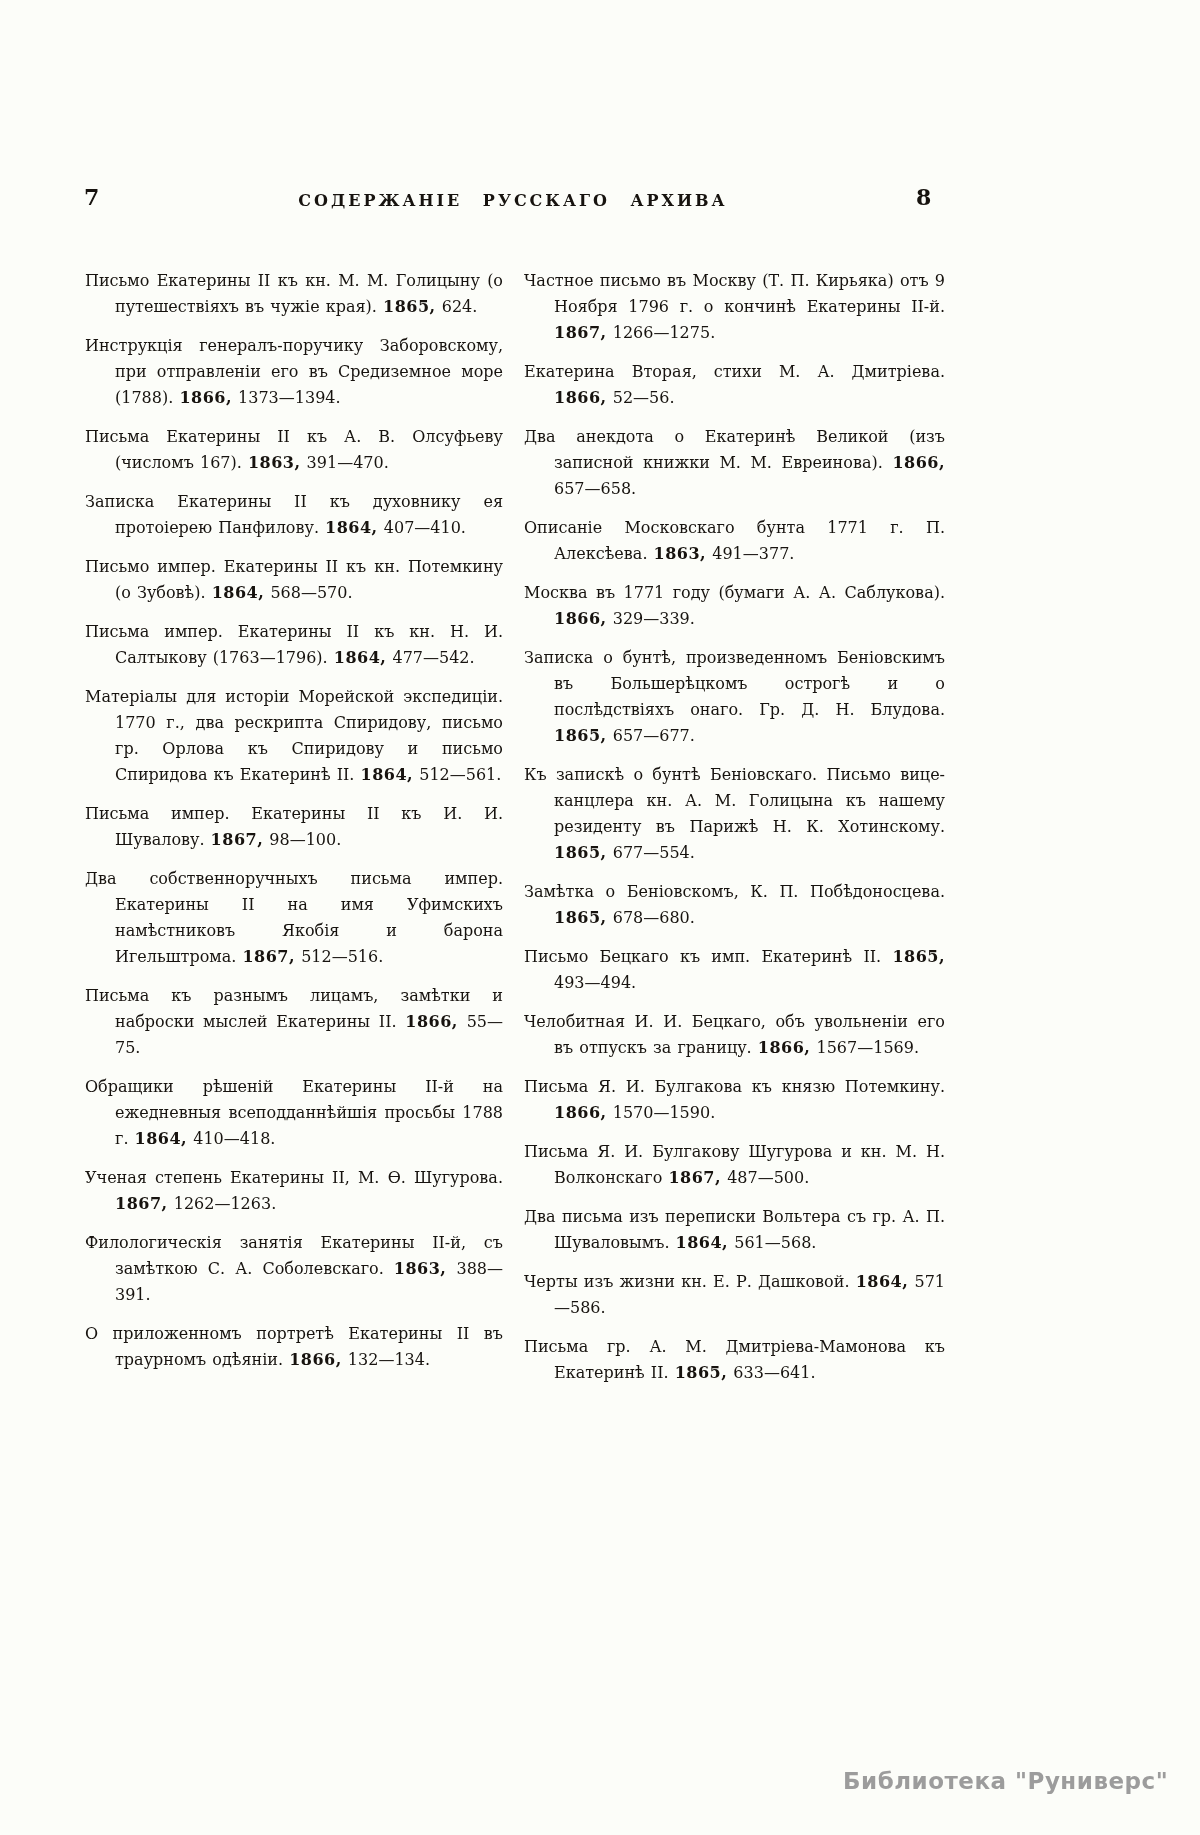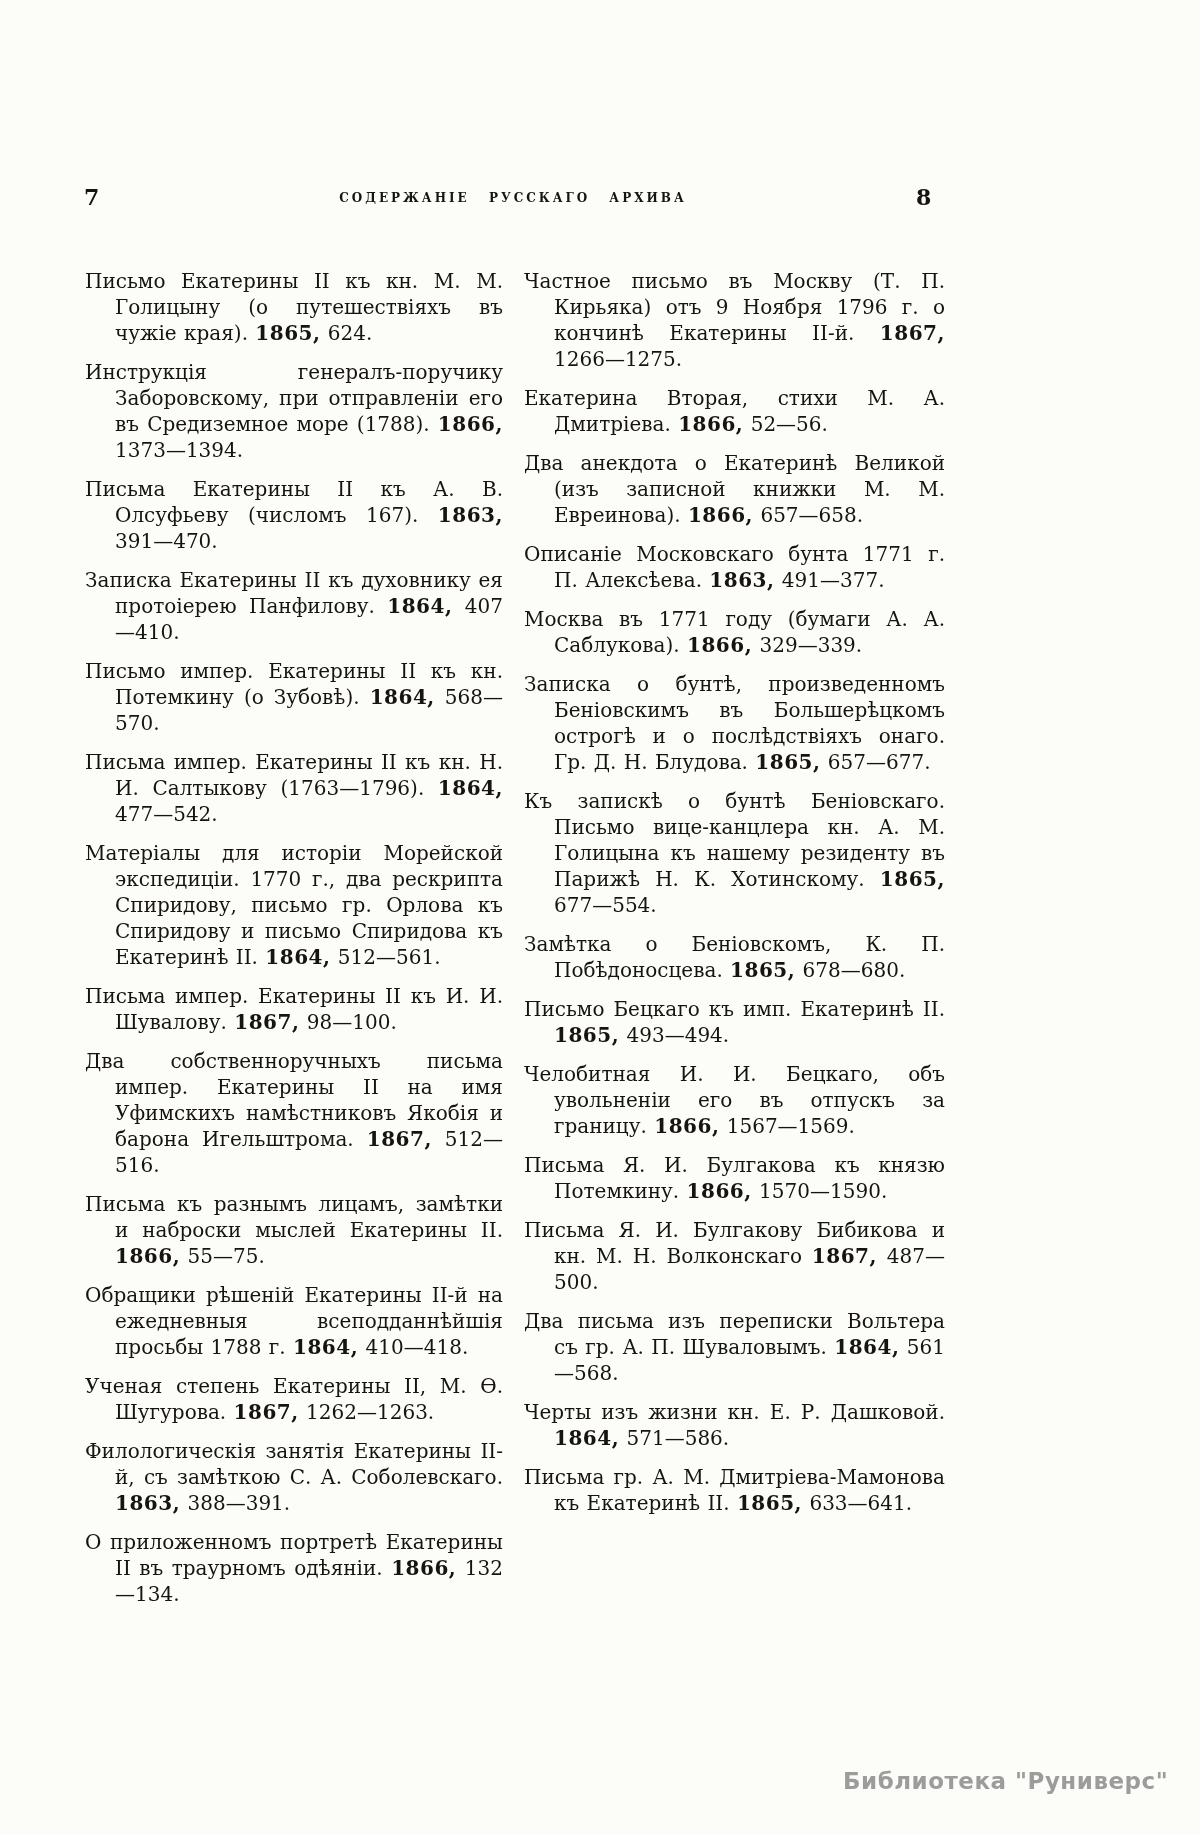--- a/index.html
+++ b/index.html
@@ -14,32 +14,32 @@
   .pagenum {
     position:absolute; top:184px;
     font-size:22px; font-weight:bold;
     color:#17130f;
   }
   .pagenum.pn-left  { left:84px; }
   .pagenum.pn-right { left:916px; }
   .running-title {
     position:absolute; top:191px; left:85px; width:856px;
     text-align:center;
-    font-size:12px; font-weight:bold;
+    font-size:16px; font-weight:bold;
     letter-spacing:3px; word-spacing:12px;
     white-space:nowrap;
   }
   .col {
     position:absolute; top:268px; width:418px;
   }
   .col.col-left  { left:85px; }
   .col.col-right { left:524px; width:421px; }
   .entry {
     margin:0 0 13px 0;
-    font-size:20px; line-height:26px;
+    font-size:16px; line-height:26px;
     text-align:justify;
     padding-left:30px; text-indent:-30px;
     word-spacing:1px;
   }
   .entry b.year { font-weight:bold; letter-spacing:0.5px; }
   .watermark {
     position:absolute; top:1768px; left:843px;
     font-family:"DejaVu Sans","Liberation Sans",sans-serif;
     font-size:23px; font-weight:bold;
     color:#9c9c9c;
@@ -79,21 +79,21 @@
       <p class="entry"><span>Екатерина Вторая, стихи М. А. Дмитріева. </span><b class="year">1866,</b><span> 52—56.</span></p>
       <p class="entry"><span>Два анекдота о Екатеринѣ Великой (изъ записной книжки М. М. Евреинова). </span><b class="year">1866,</b><span> 657—658.</span></p>
       <p class="entry"><span>Описаніе Московскаго бунта 1771 г. П. Алексѣева. </span><b class="year">1863,</b><span> 491—377.</span></p>
       <p class="entry"><span>Москва въ 1771 году (бумаги А. А. Саблукова). </span><b class="year">1866,</b><span> 329—339.</span></p>
       <p class="entry"><span>Записка о бунтѣ, произведенномъ Беніовскимъ въ Большерѣцкомъ острогѣ и о послѣдствіяхъ онаго. Гр. Д. Н. Блудова. </span><b class="year">1865,</b><span> 657—677.</span></p>
       <p class="entry"><span>Къ запискѣ о бунтѣ Беніовскаго. Письмо вице-канцлера кн. А. М. Голицына къ нашему резиденту въ Парижѣ Н. К. Хотинскому. </span><b class="year">1865,</b><span> 677—554.</span></p>
       <p class="entry"><span>Замѣтка о Беніовскомъ, К. П. Побѣдоносцева. </span><b class="year">1865,</b><span> 678—680.</span></p>
       <p class="entry"><span>Письмо Бецкаго къ имп. Екатеринѣ II. </span><b class="year">1865,</b><span> 493—494.</span></p>
       <p class="entry"><span>Челобитная И. И. Бецкаго, объ увольненіи его въ отпускъ за границу. </span><b class="year">1866,</b><span> 1567—1569.</span></p>
       <p class="entry"><span>Письма Я. И. Булгакова къ князю Потемкину. </span><b class="year">1866,</b><span> 1570—1590.</span></p>
-      <p class="entry"><span>Письма Я. И. Булгакову Бибикова и кн. М. Н. Волконскаго </span><b class="year">1867,</b><span> 487—500.</span></p>
+      <p class="entry"><span>Письма Я. И. Булгакову Шугурова и кн. М. Н. Волконскаго </span><b class="year">1867,</b><span> 487—500.</span></p>
       <p class="entry"><span>Два письма изъ переписки Вольтера съ гр. А. П. Шуваловымъ. </span><b class="year">1864,</b><span> 561—568.</span></p>
       <p class="entry"><span>Черты изъ жизни кн. Е. Р. Дашковой. </span><b class="year">1864,</b><span> 571—586.</span></p>
       <p class="entry"><span>Письма гр. А. М. Дмитріева-Мамонова къ Екатеринѣ II. </span><b class="year">1865,</b><span> 633—641.</span></p>
     </div>
 
   <div class="watermark">Библиотека "Руниверс"</div>
 
 </div>
 
 </body></html>

